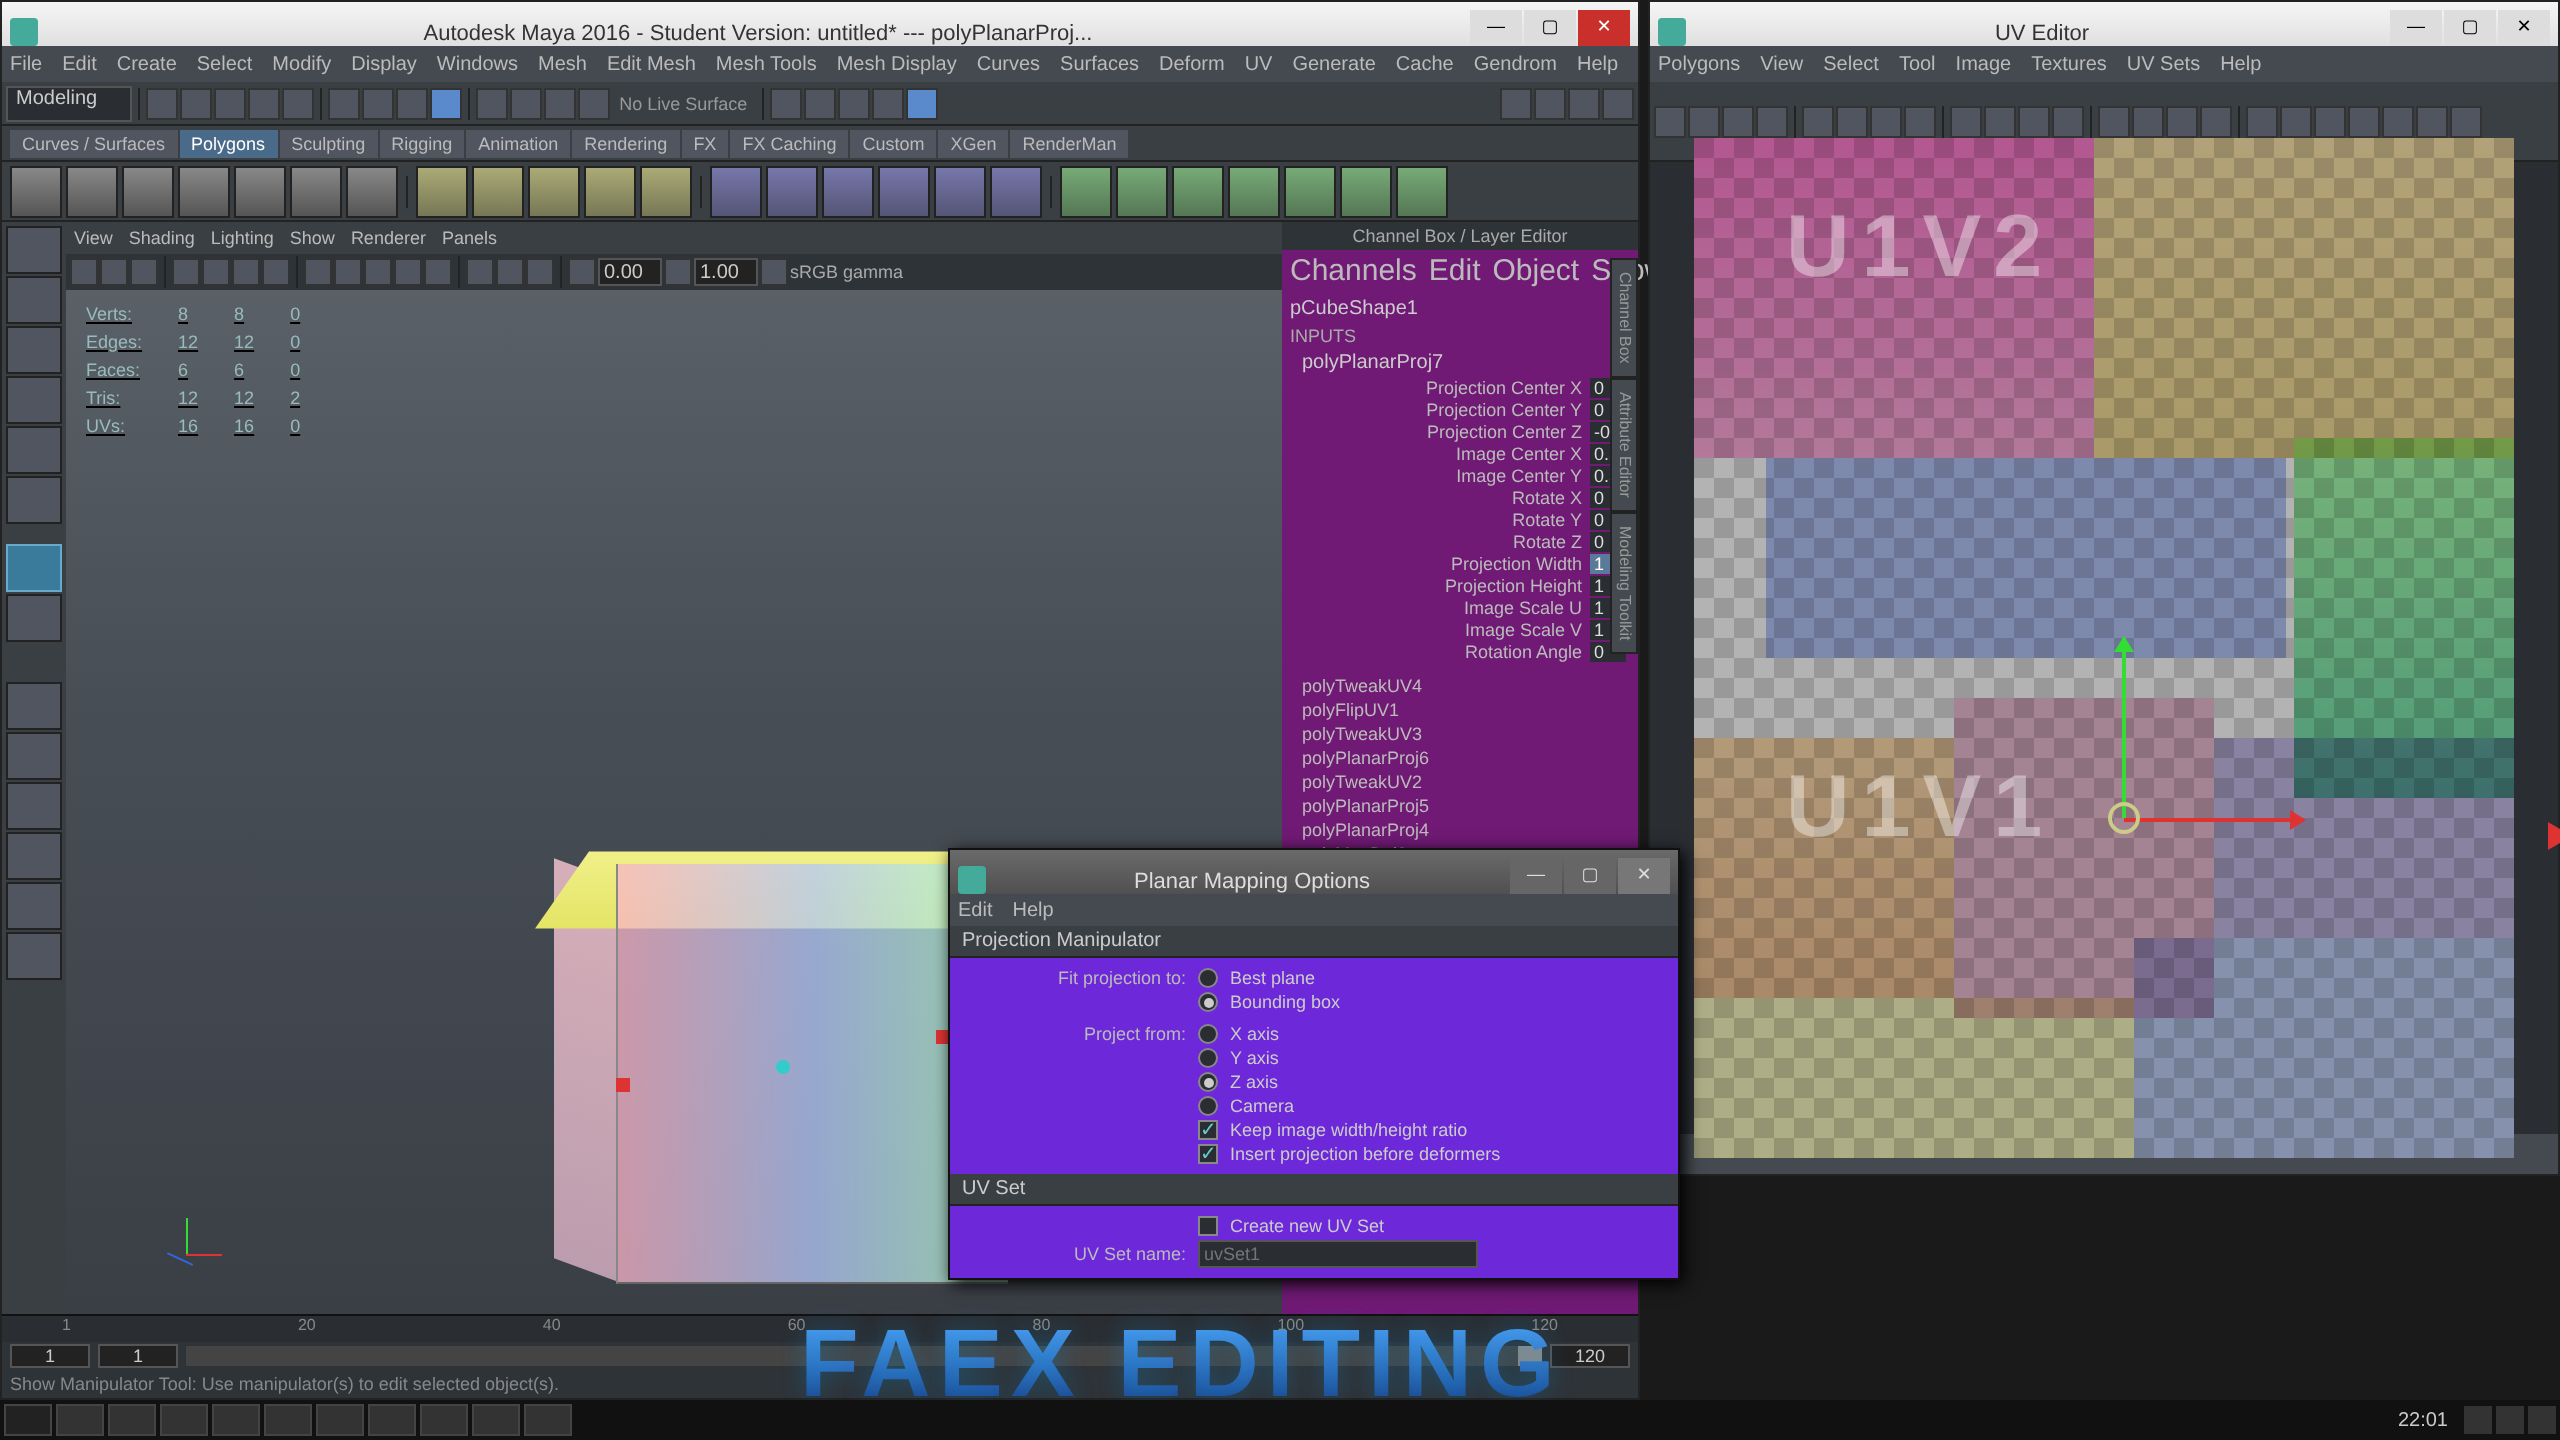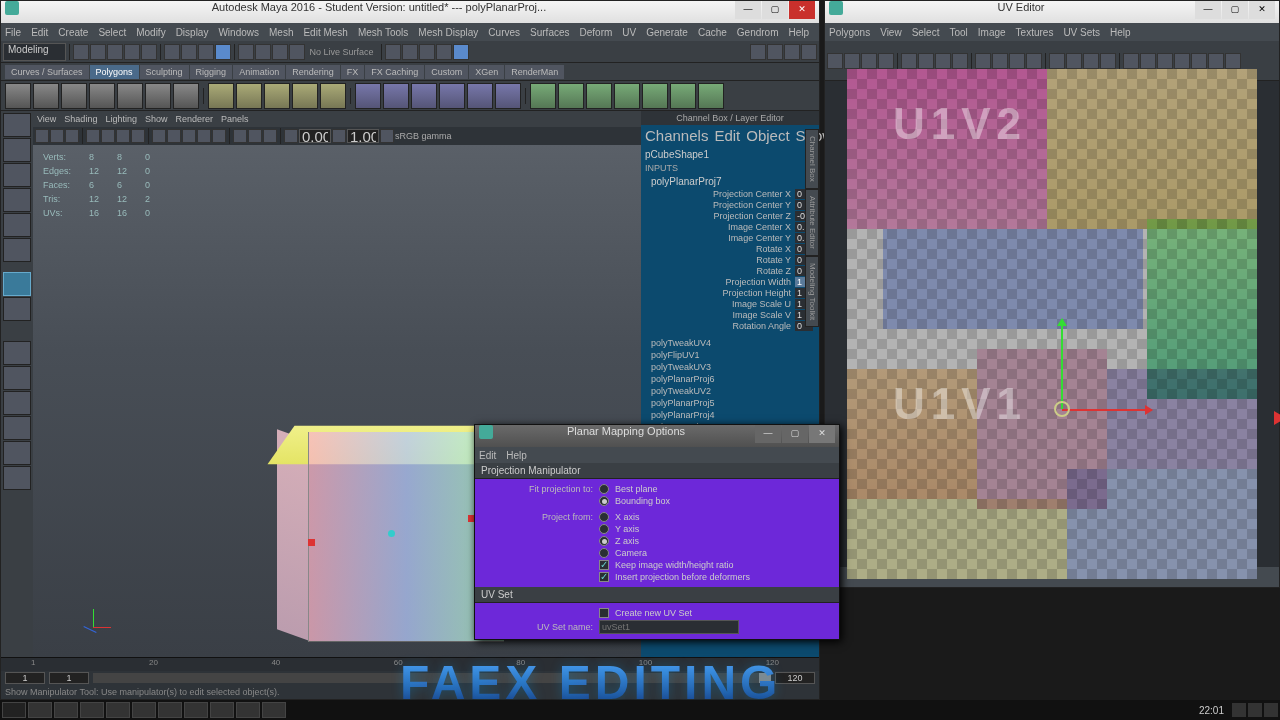--- a/index.html
+++ b/index.html
@@ -1,20 +1,20 @@
 <!DOCTYPE html>
 <html><head>
 <meta charset="utf-8">
 <style>
 * { margin: 0; padding: 0; box-sizing: border-box; font-family: "Segoe UI", Tahoma, sans-serif; font-size: 10px; }
 body { background: #1a1a1a; width: 1280px; height: 720px; overflow: hidden; position: relative; }
 
 
 .maya-win { position: absolute; left: 0; top: 0; width: 820px; height: 700px; background: #444a50; border: 1px solid #222; }
-.titlebar { height: 22px; background: linear-gradient(#f5f5f5,#e0e0e0); display: flex; align-items: flex-start; padding: 0 4px; }
+.titlebar { height: 22px; background: linear-gradient(#f5f5f5,#e0e0e0); display: flex; align-items: flex-end; padding: 0 4px; }
 .titlebar.dark { background: linear-gradient(#6a6a6a,#505050); color: #ddd; }
 .titlebar-icon { width: 14px; height: 14px; background: #4a9; margin-right: 4px; border-radius: 2px; }
 .titlebar-title { flex: 1; text-align: center; color: #333; font-size: 11px; }
 .win-btns { display: flex; gap: 1px; }
 .win-btn { width: 26px; height: 18px; background: #ddd; text-align: center; line-height: 16px; font-size: 9px; cursor: pointer; }
 .win-btn.close { background: #c9302c; color: #fff; }
 .menubar { height: 18px; background: #444a50; display: flex; padding: 0 4px; gap: 10px; align-items: center; }
 .menubar span { color: #bbb; font-size: 10px; cursor: pointer; }
 .toolbar { height: 22px; background: #3a3f44; display: flex; align-items: center; padding: 0 2px; gap: 1px; border-bottom: 1px solid #222; }
 .tool-sel { height:18px; background:#2a2e33; color:#ccc; border:1px solid #555; padding:0 16px 0 4px; font-size:10px; }
@@ -33,40 +33,40 @@
 .main-area { position: absolute; left: 0; top: 110px; right: 0; bottom: 42px; display: flex; }
 .tool-col { width: 32px; background: #3a3f44; display: flex; flex-direction: column; gap: 1px; padding: 2px; }
 .tool-col .tc { width: 28px; height: 24px; background: #505560; border: 1px solid #222; cursor: pointer; }
 .tool-col .tc.curr { background: #3a7a9a; border-color:#6ac; }
 
 .vp-wrap { flex: 1; display: flex; flex-direction: column; background: #2a2e33; position:relative; }
 .vp-menubar { height: 16px; background: #3a3f44; display: flex; gap: 8px; padding: 0 4px; align-items: center; }
 .vp-menubar span { color: #bbb; font-size: 9px; cursor: pointer; }
 .vp-toolbar { height: 18px; background: #2e3338; display: flex; align-items: center; gap: 1px; padding: 0 2px; }
 .vp-toolbar .tbtn { width:14px; height:14px; }
-.vp-toolbar .inp { width:32px; height:14px; background:#222; color:#ccc; border:1px solid #555; font-size:15px; padding:0 2px; }
+.vp-toolbar .inp { width:32px; height:14px; background:#222; color:#ccc; border:1px solid #555; font-size:10px; padding:0 2px; }
 .vp-canvas { flex: 1; background: linear-gradient(#5a6068,#484e56 40%,#3a3f46); position: relative; overflow: hidden; }
 
-.heads-up { position:absolute; left:6px; top:4px; }
+.heads-up { position:absolute; left:6px; top:4px;text-decoration:underline; }
 .heads-up table td { color:#9bb; font-size:9px; padding:1px 14px 1px 2px; }
 
 
 .cube-top { position:absolute; left:248px; top:265px; width:228px; height:70px; background:linear-gradient(#f0f08a,#e4e465); transform:skewX(-35deg) scaleY(0.55); }
 .cube-front { position:absolute; left:275px; top:287px; width:196px; height:210px; background: linear-gradient(90deg, rgba(250,180,200,0.75), rgba(180,200,250,0.75), rgba(180,250,200,0.75)); border-left:1px solid #888; border-bottom:1px solid #666; }
 .cube-side { position:absolute; left:244px; top:290px; width:32px; height:200px; background: linear-gradient(rgba(250,200,210,0.8), rgba(220,180,200,0.8)); transform:skewY(20deg); }
 .axis-gizmo { position:absolute; left:42px; bottom:12px; width:36px; height:36px; }
 .axis-x { position:absolute; left:18px; top:18px; width:18px; height:1px; background:#d33; }
 .axis-y { position:absolute; left:18px; top:0; width:1px; height:18px; background:#3d3; }
 .axis-z { position:absolute; left:8px; top:20px; width:14px; height:1px; background:#36d; transform:rotate(25deg); }
 .manip-handle { position:absolute; width:7px; height:7px; }
 .mh-r { background:#d33; left:435px; top:370px; }
 .mh-r2 { background:#d33; left:275px; top:394px; }
 .mh-c { background:#3cc; left:355px; top:385px; border-radius:50%; }
 
-.ch-box { width: 178px; background: #0c4a6e; display: flex; flex-direction: column; }
+.ch-box { width: 178px; background: #701a75; display: flex; flex-direction: column; }
 .ch-title { height:14px; background:#2e3338; color:#aaa; font-size:9px; text-align:center; line-height:14px; position:relative; }
 .ch-menubar { display:flex; gap:6px; padding:2px 4px; }
 .ch-menubar span { color:#bbb; font-size:15px; cursor:pointer; }
 .ch-body { flex:1; padding:2px 4px; overflow:hidden; }
 .ch-obj { color:#ccc; font-size:10px; padding:1px 0; }
 .ch-sec { color:#aaa; font-size:9px; padding:2px 0; }
 .ch-row { display:flex; justify-content:flex-end; gap:4px; padding:0 2px; height:11px; align-items:center; }
 .ch-row .lbl { color:#bbb; font-size:9px; text-align:right; flex:1; }
 .ch-row .val { width:18px; color:#ddd; font-size:9px; background:#2a2e33; text-align:left; padding-left:2px; }
 .ch-row.hi .val { background:#5a7a9a; color:#fff; }

